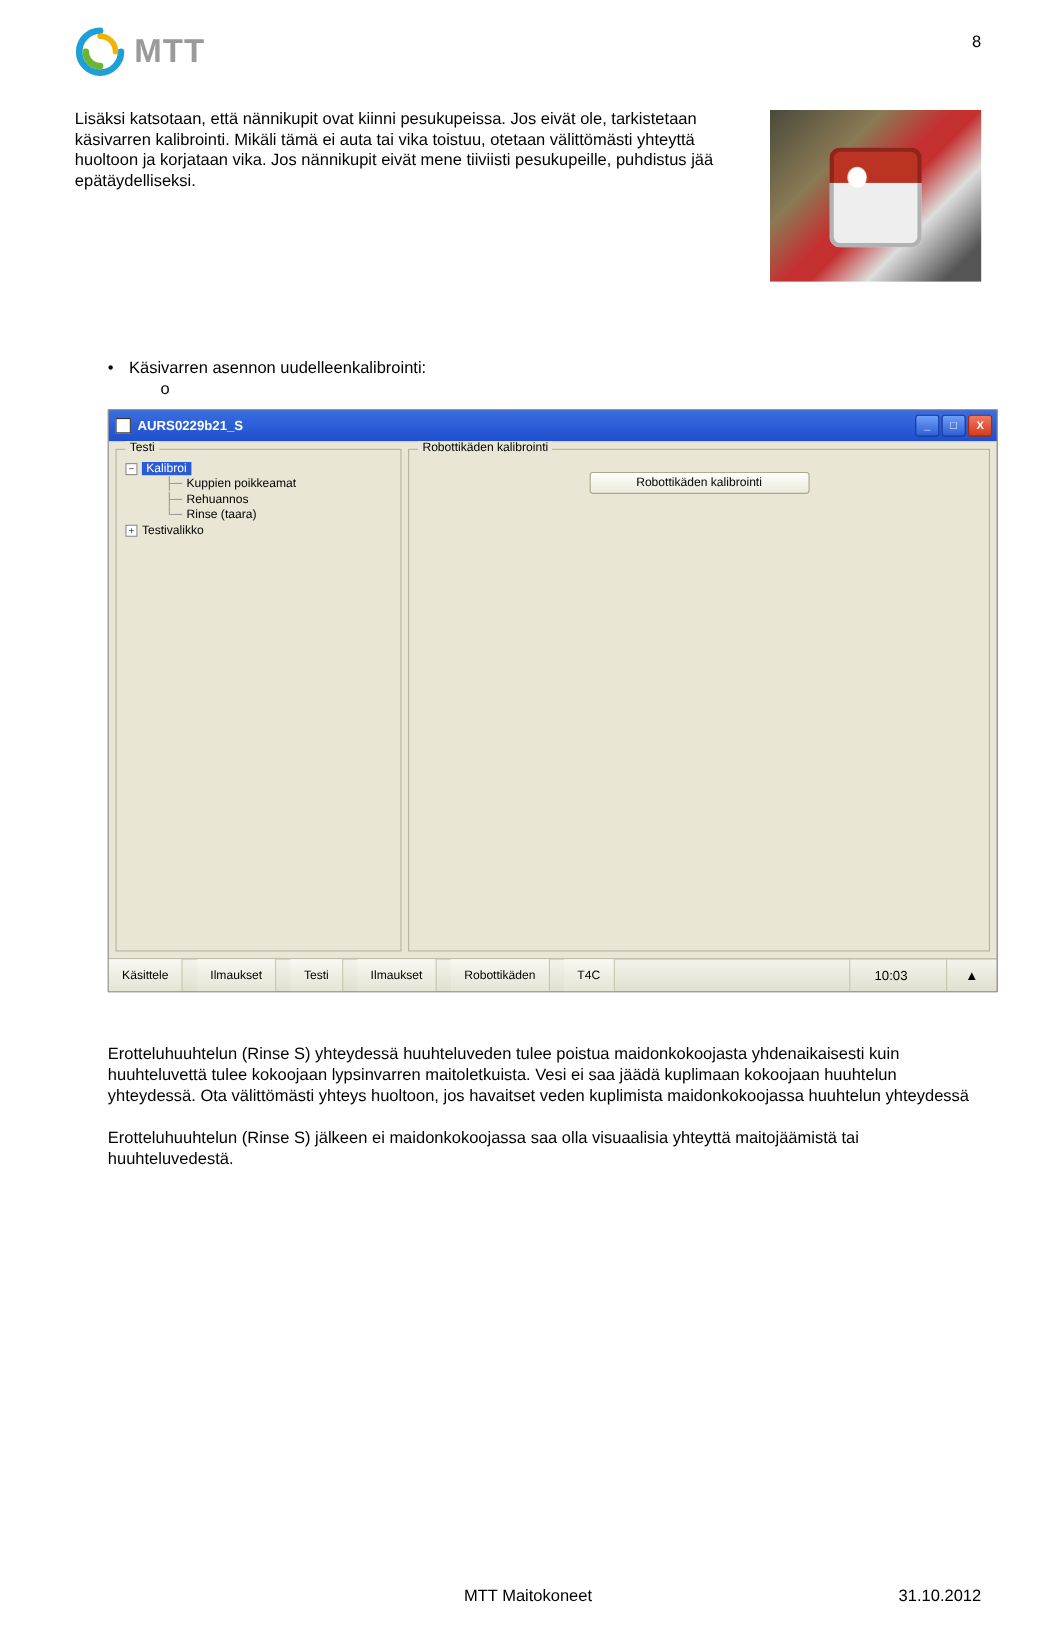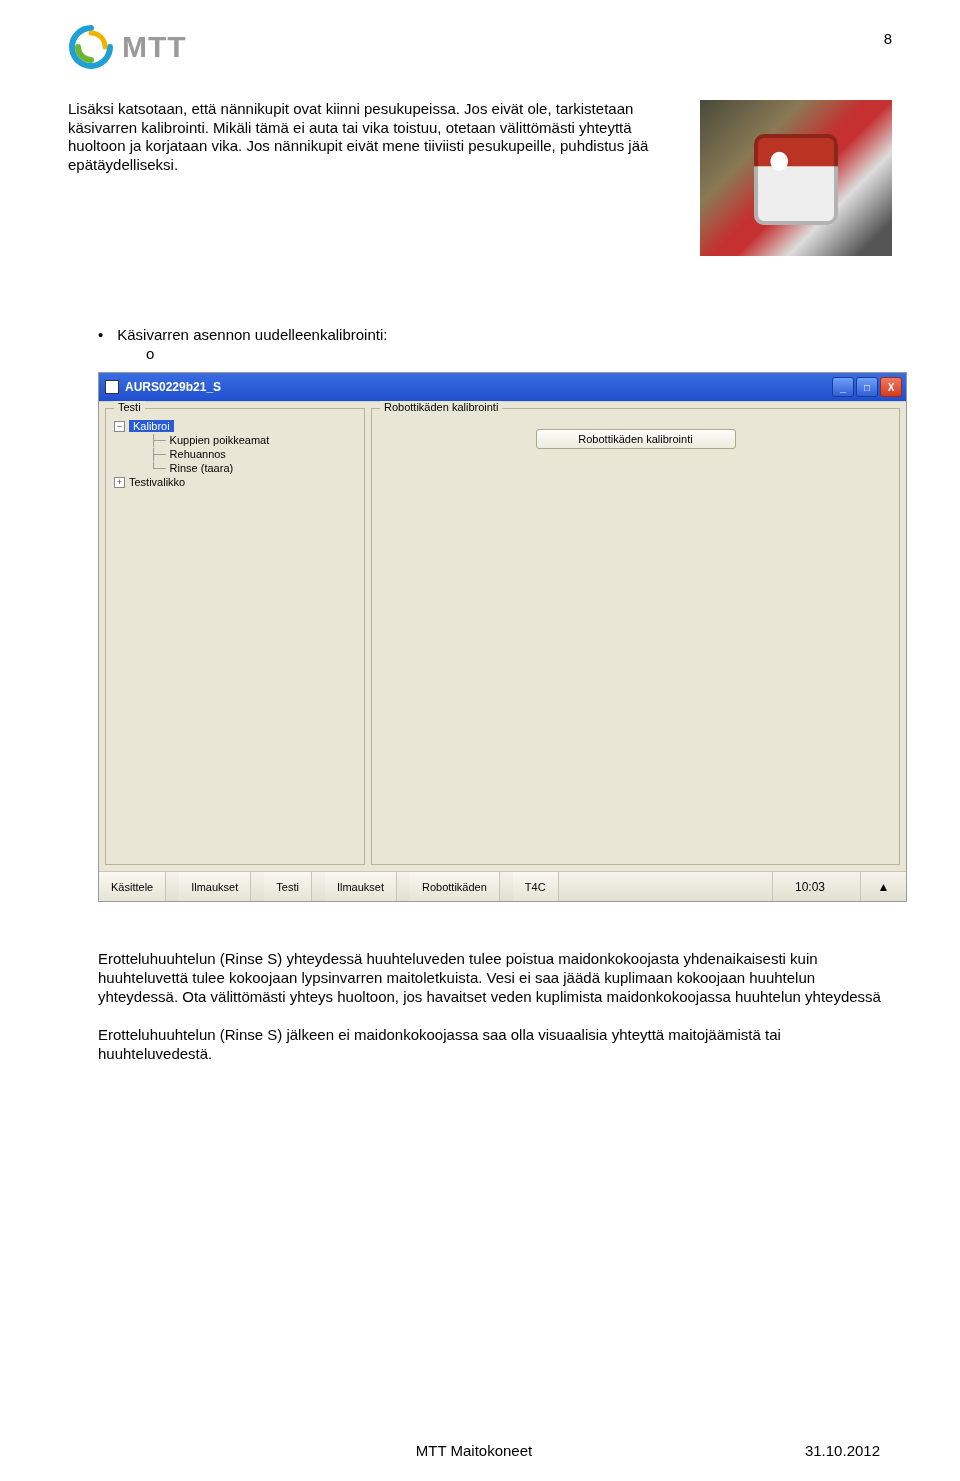--- a/index.html
+++ b/index.html
@@ -197,21 +197,21 @@
     font-size:12px;
   }
   .body-text {
     margin: 16px 0 20px 30px;
     font-size:15px;
     line-height:1.25;
   }
   .footer {
     position:absolute;
     bottom: 22px;
-    left:0; right:12px;
+    left:0; right:0;
     display:flex;
     justify-content:space-between;
     padding: 0 68px;
     font-size:15px;
   }
   .footer-center { position:absolute; left:50%; transform:translateX(-50%);}
 </style>
 </head>
 <body>
 

